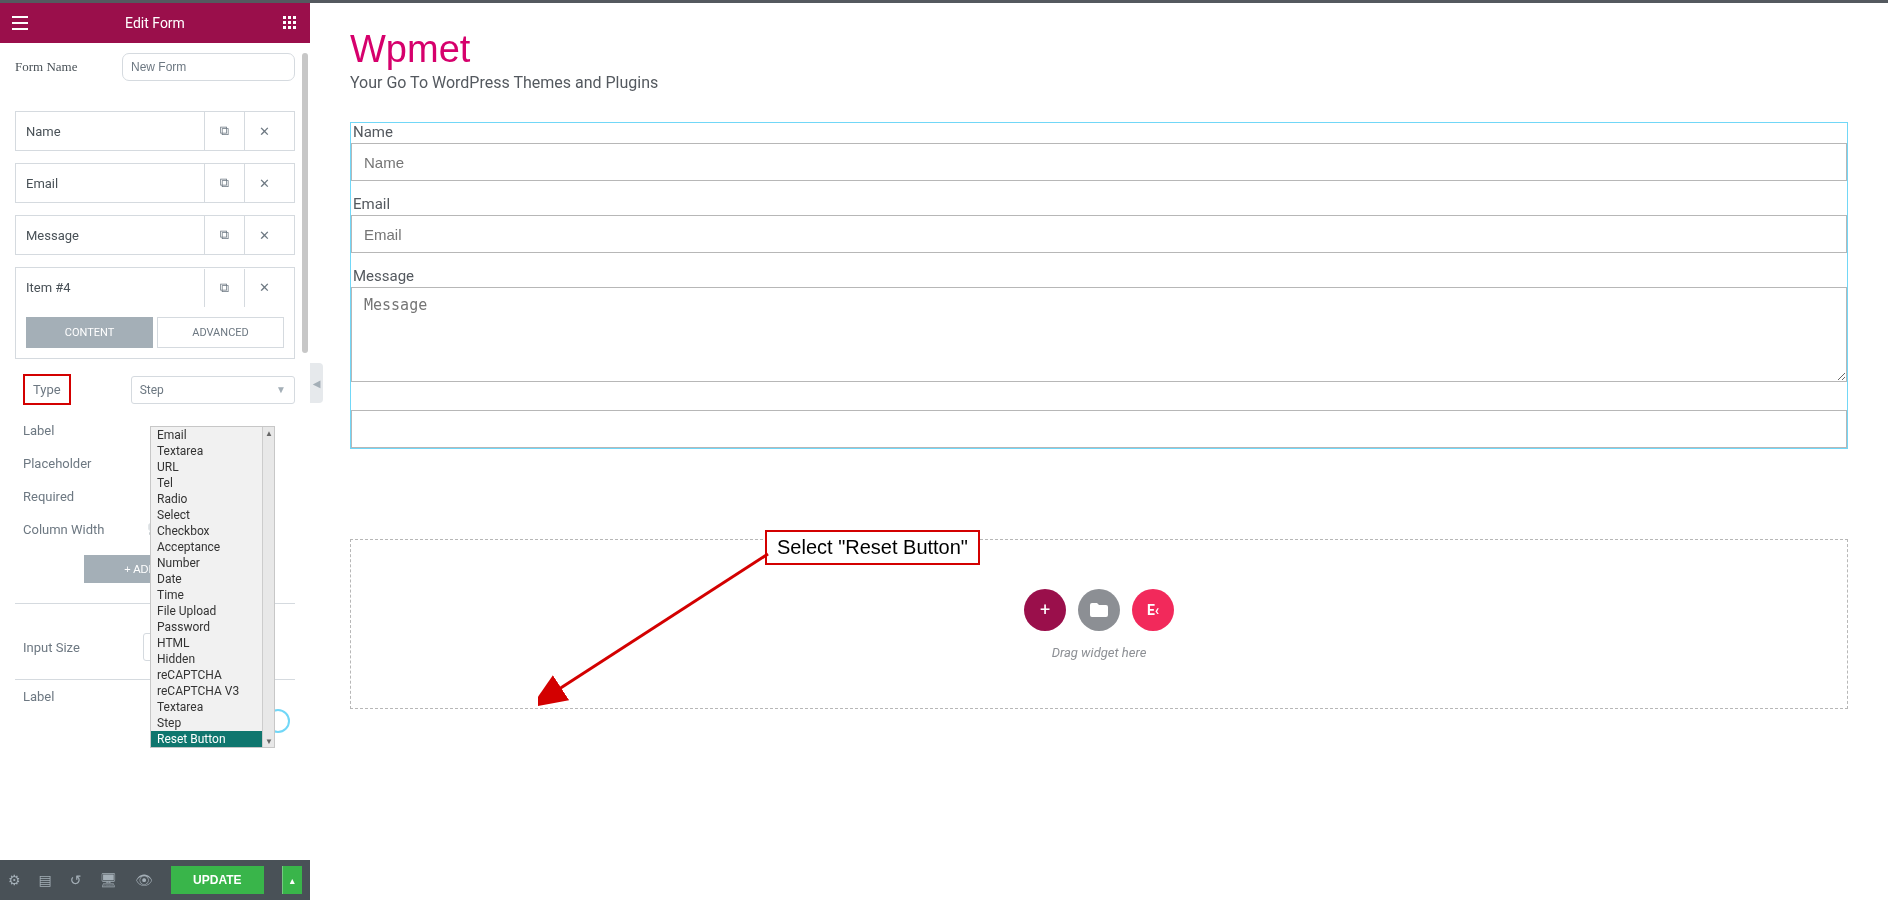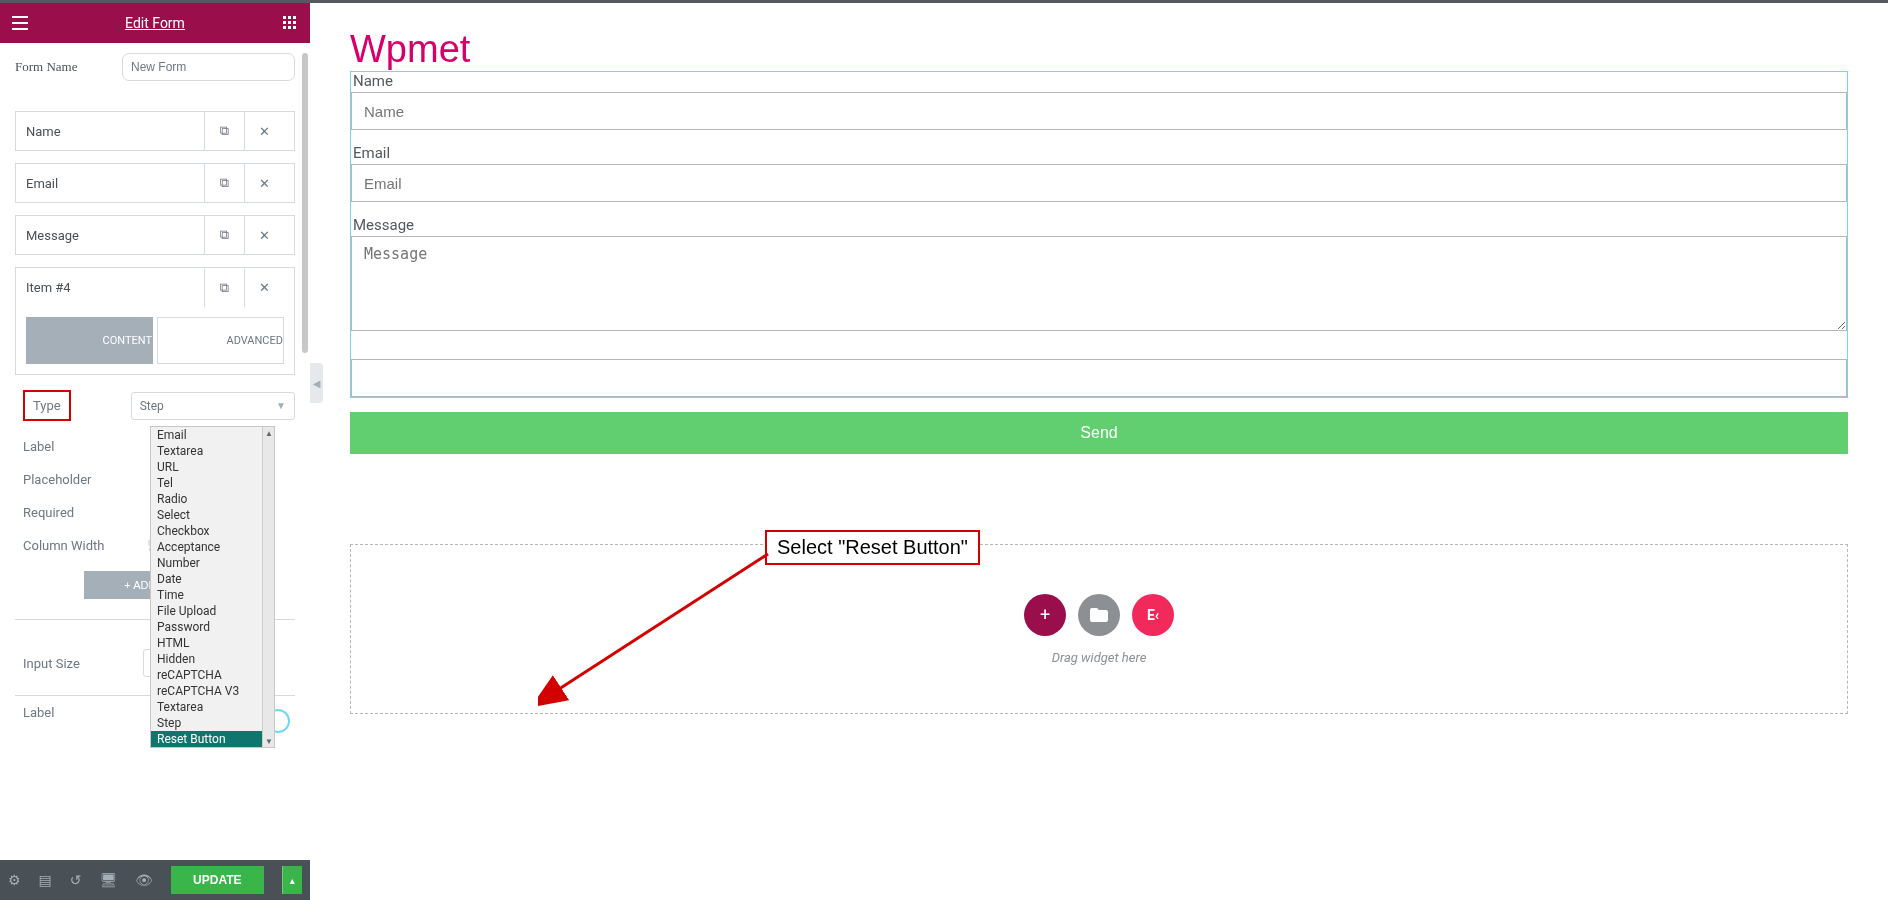--- a/index.html
+++ b/index.html
@@ -1,33 +1,33 @@
 <!DOCTYPE html>
 <html><head>
 <meta charset="utf-8">
 <style>
 * { box-sizing: border-box; margin: 0; padding: 0; }
 body { font-family: -apple-system, BlinkMacSystemFont, "Segoe UI", Roboto, Arial, sans-serif; background: #fff; overflow: hidden; }
 .app { display: flex; width: 1888px; height: 900px; border-top: 3px solid #54595f; }
 .sidebar { width: 310px; background: #fff; display: flex; flex-direction: column; position: relative; }
-.sidebar-header { background: #9a0f4b; color: #fff; height: 40px; display: flex; align-items: center; justify-content: space-between; padding: 0 10px; text-decoration: underline; }
+.sidebar-header { background: #9a0f4b; color: #fff; height: 40px; display: flex; align-items: center; justify-content: space-between; padding: 0 10px; }
 .sidebar-title { flex: 1; text-align: center; font-size: 14px; }
 .hamburger, .grid-icon { width: 20px; height: 20px; display: flex; align-items: center; justify-content: center; cursor: pointer; }
 .hamburger svg, .grid-icon svg { fill: #fff; }
 .sidebar-body { flex: 1; padding: 10px 15px; overflow-y: auto; position: relative; }
 .scrollbar-thumb { position: absolute; right: 2px; top: 50px; width: 6px; height: 300px; background: #c7c7c7; border-radius: 3px; }
 .row { display: flex; align-items: center; margin-bottom: 10px; }
 .row-label { width: 120px; font-size: 13px; color: #495157; font-family: Liberation Serif, serif; }
 .text-input { flex: 1; height: 28px; border: 1px solid #d5dadf; border-radius: 7px; padding: 0 8px; font-size: 12px; color: #6d7882; }
 .field-item { border: 1px solid #d5dadf; display: flex; align-items: center; justify-content: space-between; height: 40px; padding: 0 10px; margin-bottom: 12px; font-size: 13px; color: #495157; }
 .field-item.active { border-bottom: none; margin-bottom: 0; }
 .field-actions { display: flex; gap: 0; }
 .field-action { width: 40px; height: 38px; display: flex; align-items: center; justify-content: center; border-left: 1px solid #d5dadf; cursor: pointer; color: #6d7882; }
 .tabs { display: flex; gap: 4px; margin-bottom: 15px; border: 1px solid #d5dadf; border-top: none; padding: 10px; }
-.tab { flex: 1; text-align: right; padding: 16px 0; font-size: 11px; border: 1px solid #d5dadf; cursor: pointer; color: #6d7882; }
+.tab { flex: 1; text-align: center; padding: 8px 0; font-size: 11px; border: 1px solid #d5dadf; cursor: pointer; color: #6d7882; }
 .tab.active { background: #a4afb7; color: #fff; border-color: #a4afb7; }
 .control-row { display: flex; align-items: center; margin-bottom: 18px; position: relative; }
 .control-label { width: 120px; font-size: 13px; color: #6d7882; margin-left: 8px; }
 .control-label.highlight { border: 2px solid #d30000; padding: 6px 8px; width: auto; margin-right: 60px; }
 .select-box { flex: 1; height: 28px; border: 1px solid #d5dadf; border-radius: 3px; display: flex; align-items: center; justify-content: space-between; padding: 0 8px; font-size: 12px; color: #6d7882; cursor: pointer; position: relative; }
 .select-caret { font-size: 10px; color: #a4afb7; }
 .dropdown { position: absolute; left: 150px; top: 383px; width: 125px; background: #f1f1f1; border: 1px solid #c7c7c7; z-index: 10; }
 .dropdown-item { padding: 1px 6px; font-size: 12px; color: #333; cursor: pointer; }
 .dropdown-item.selected { background: #0f766e; color: #fff; }
 .dropdown-scroll { position: absolute; right: 0; top: 0; width: 12px; height: 100%; background: #e8e8e8; border-left: 1px solid #ccc; }
@@ -207,37 +207,37 @@
       <button class="update-btn">UPDATE</button>
       <button class="update-caret">▴</button>
     </div>
 
     <div class="collapse-handle">◀</div>
     <div class="scrollbar-thumb"></div>
   </div>
 
   <div class="main">
     <div class="brand">Wpmet</div>
+    <div class="tagline">Your Go To WordPress Themes and Plugins</div>
 
     <div class="form-area">
       <div class="form-field">
         <div class="form-label">Name</div>
         <input class="form-input" placeholder="Name" style="">
       </div>
       <div class="form-field">
         <div class="form-label">Email</div>
         <input class="form-input" placeholder="Email" style="">
       </div>
       <div class="form-field">
         <div class="form-label">Message</div>
         <textarea class="form-textarea" placeholder="Message" style=""></textarea>
       </div>
       <div class="empty-input"></div>
     </div>
-    <button class="send-btn">Send</button>
 
     <div class="drop-zone">
       <div class="drop-icons">
         <div class="circle-btn circle-add">+</div>
         <div class="circle-btn circle-folder">
           <svg width="18" height="14" viewBox="0 0 18 14" fill="#fff">
               <path d="M2 0h5l2 2h7a2 2 0 012 2v8a2 2 0 01-2 2H2a2 2 0 01-2-2V2a2 2 0 012-2z"></path>
             </svg>
         </div>
         <div class="circle-btn circle-ek">E‹</div>

